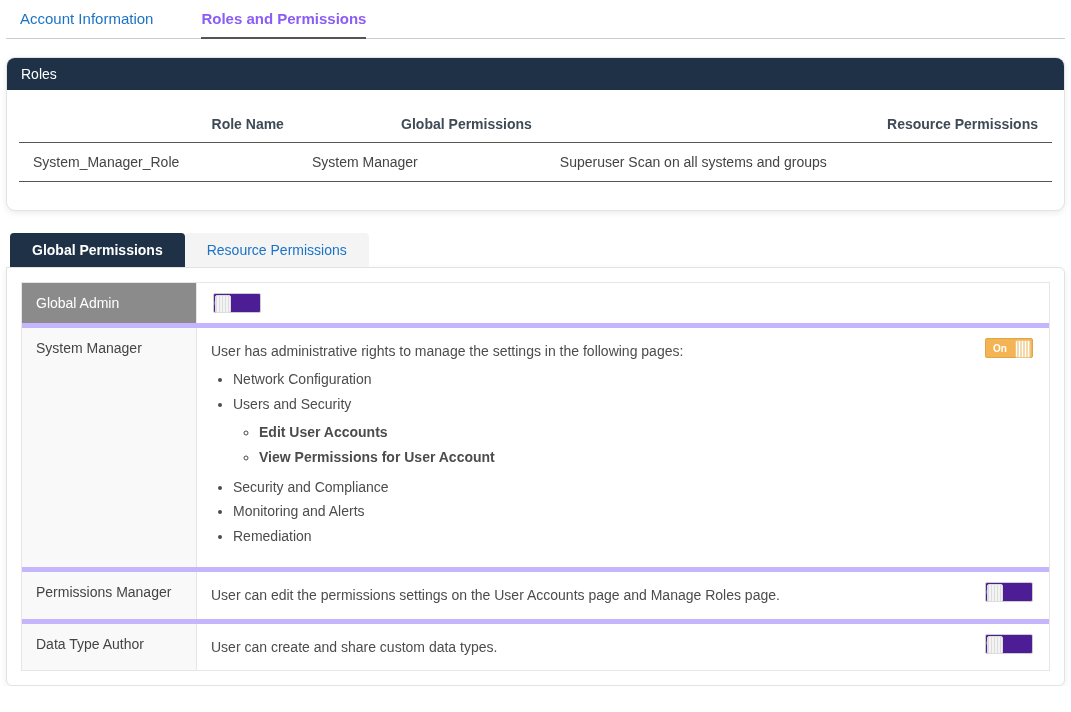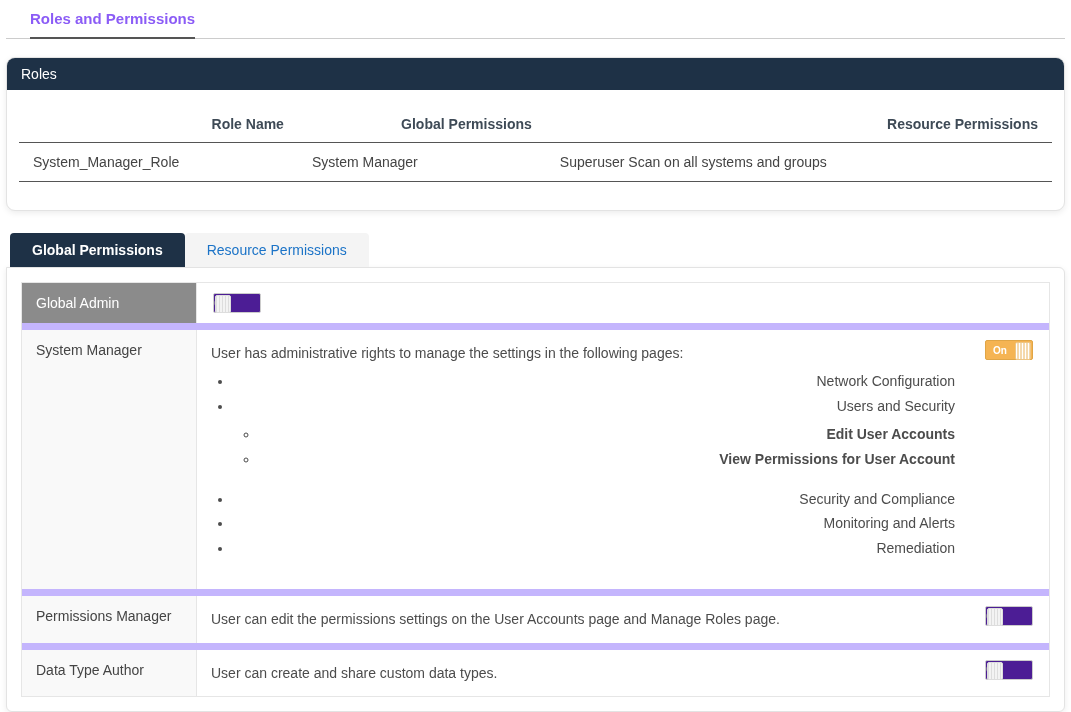--- a/index.html
+++ b/index.html
@@ -121,21 +121,21 @@
     background: #fff;
     padding: 14px;
   }
   .perm-table {
     width: 100%;
     border: 1px solid #e6e6e6;
     border-collapse: collapse;
   }
   .perm-row {
     display: flex;
-    border-bottom: 7px solid #c4b5fd;
+    border-bottom: 5px solid #c4b5fd;
   }
   .perm-row:last-child { border-bottom: none; }
   .perm-label-cell {
     width: 175px;
     min-width: 175px;
     background: #f9f9f9;
     padding: 12px 14px;
     color: #444;
     border-right: 1px solid #e6e6e6;
     font-size: 14px;
@@ -144,21 +144,21 @@
     background: #8b8b8b;
     color: #fff;
   }
   .perm-desc-cell {
     flex: 1;
     padding: 12px 14px;
     color: #4c4c4c;
     line-height: 1.6;
     font-size: 14px;
   }
-  .perm-desc-cell ul { margin: 6px 0 18px 22px; text-align: right; }
+  .perm-desc-cell ul { margin: 6px 0 8px 22px; }
   .perm-desc-cell ul ul { list-style-type: circle; margin-left: 26px; font-weight: bold; }
   .perm-desc-cell li { margin: 2px 0; }
   .perm-toggle-cell {
     width: 80px;
     min-width: 80px;
     display: flex;
     align-items: flex-start;
     justify-content: center;
     padding: 10px 10px;
   }
@@ -208,20 +208,21 @@
     border-radius: 2px;
   }
 </style>
 </head>
 <body>
 
 <div class="page">
 
 
   <div class="top-tabs">
+    <div class="top-tab link">Account Information</div>
     <div class="top-tab active">Roles and Permissions</div>
   </div>
 
   <div class="card">
     <div class="card-header-dark">Roles</div>
     <table class="roles-table">
       <thead>
         <tr>
           <th style="width:27%">Role Name</th>
           <th style="width:24%">Global Permissions</th>

